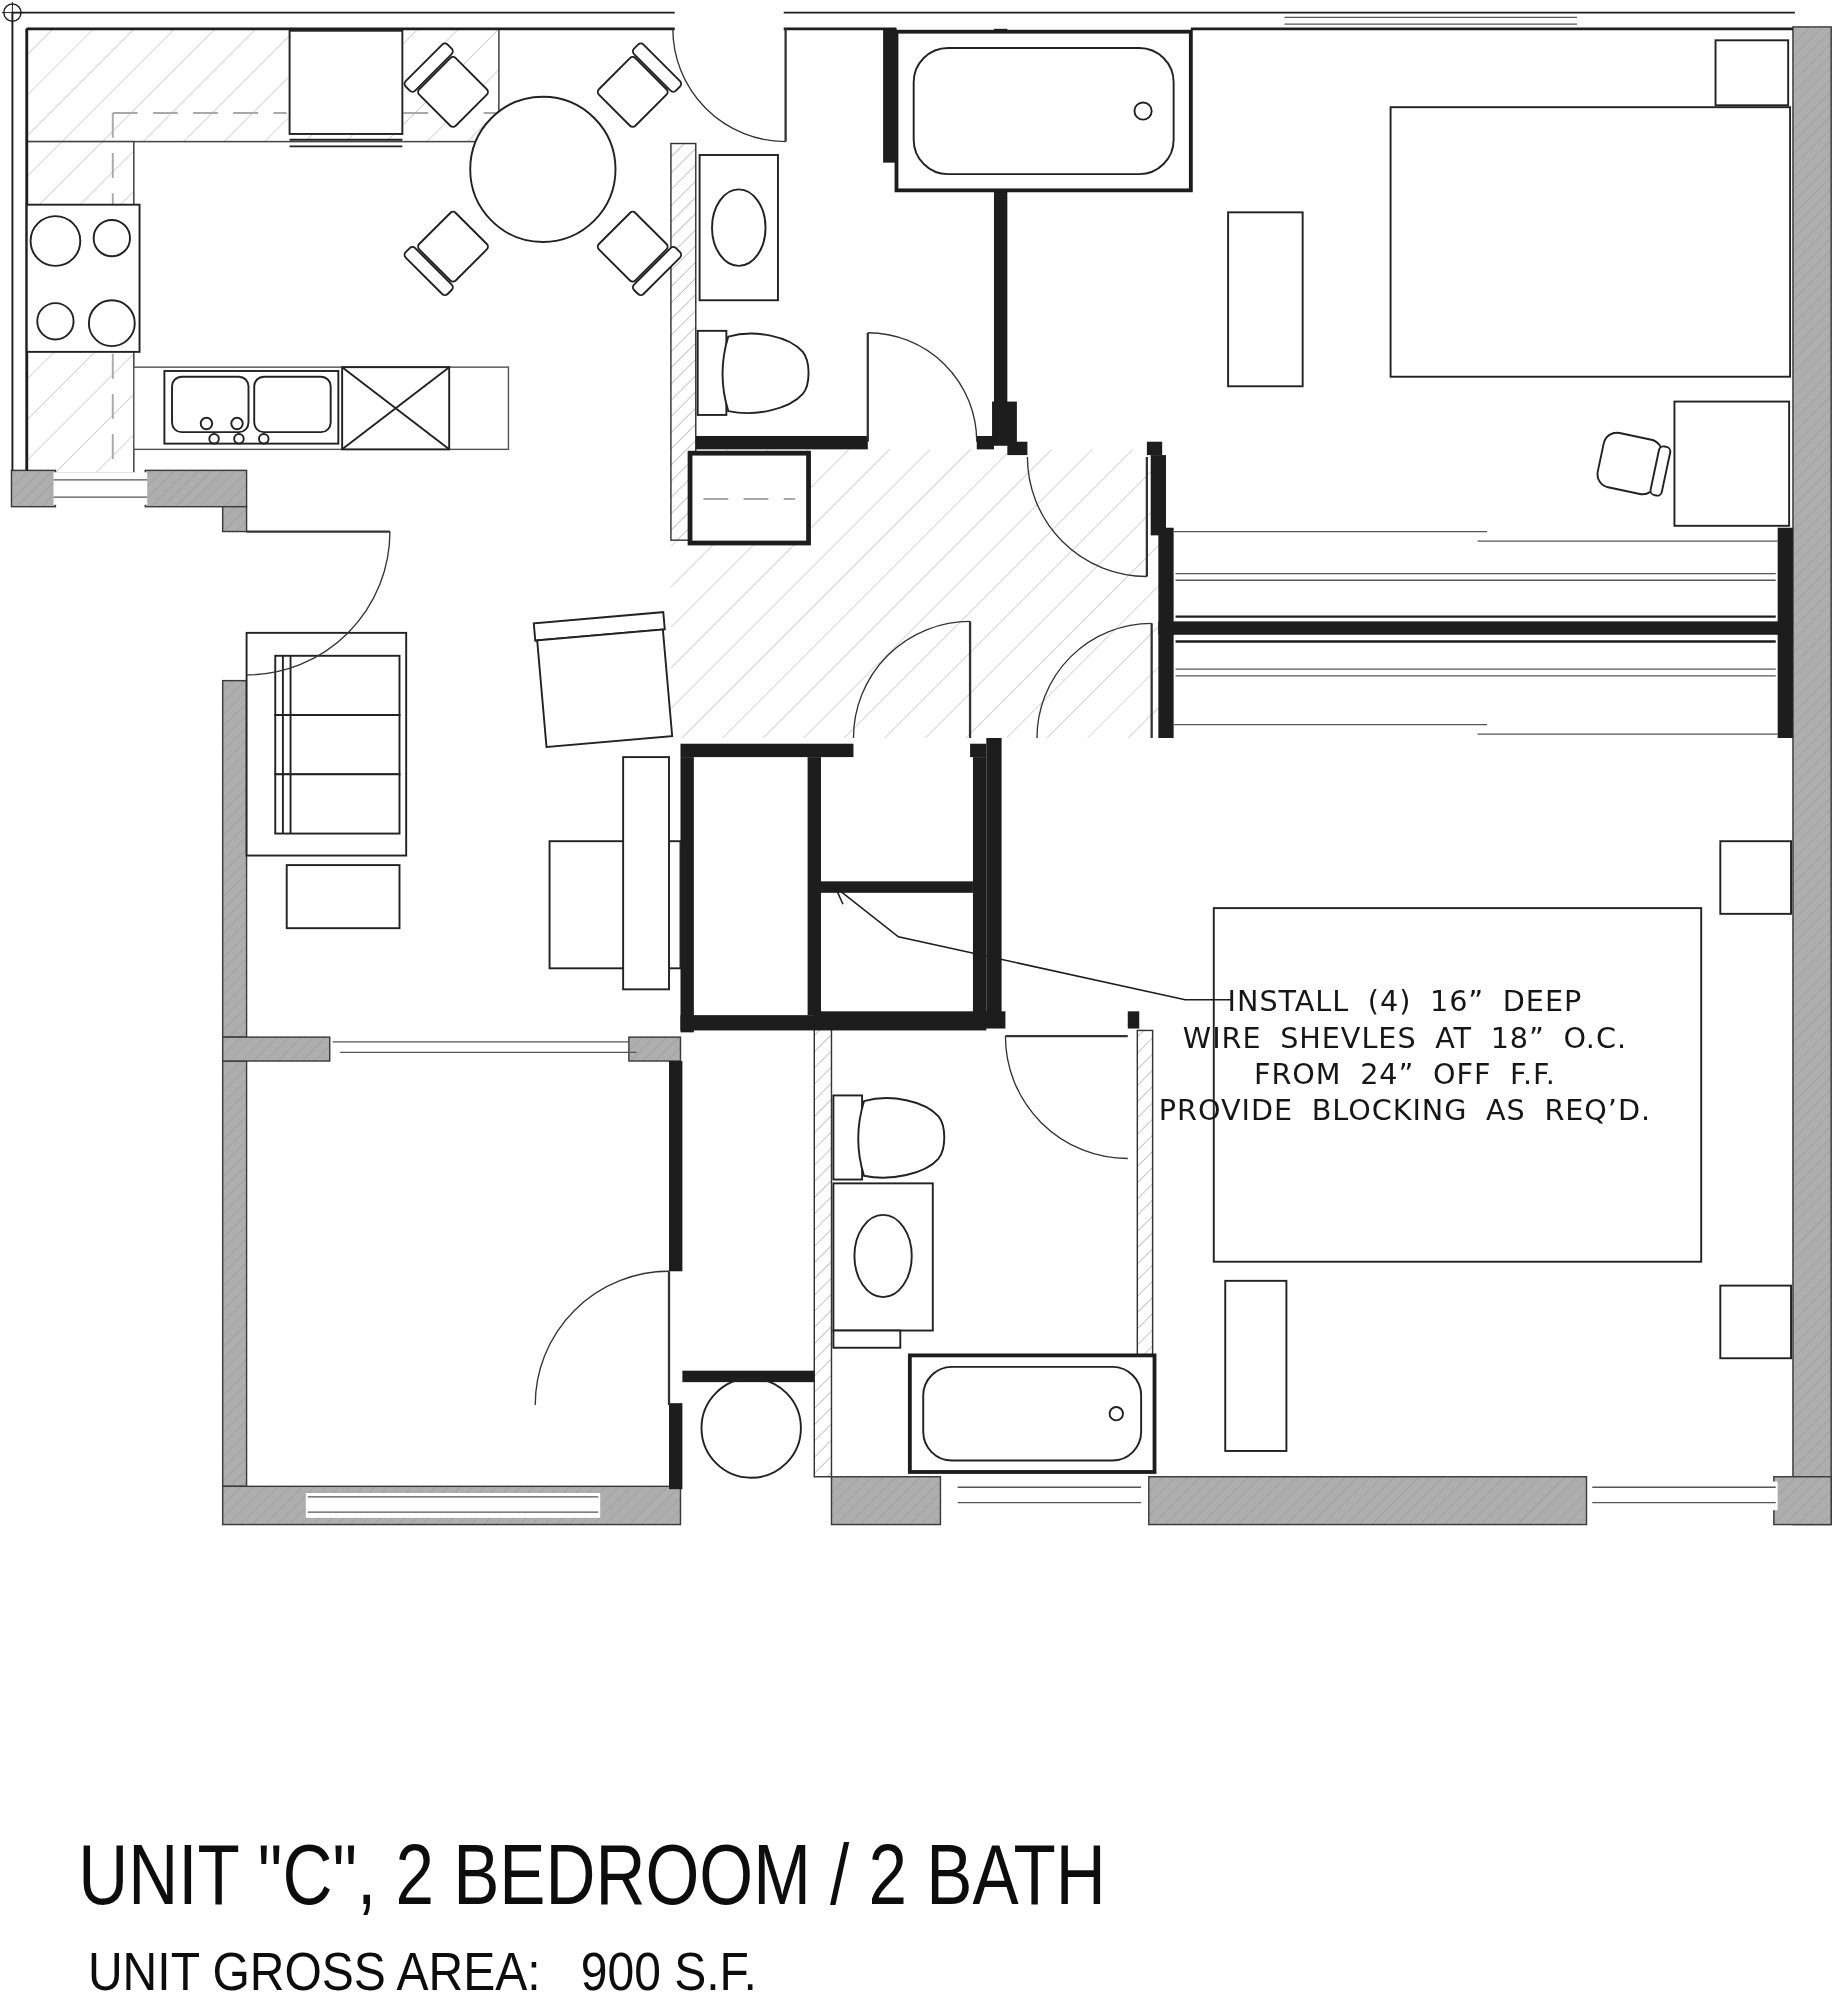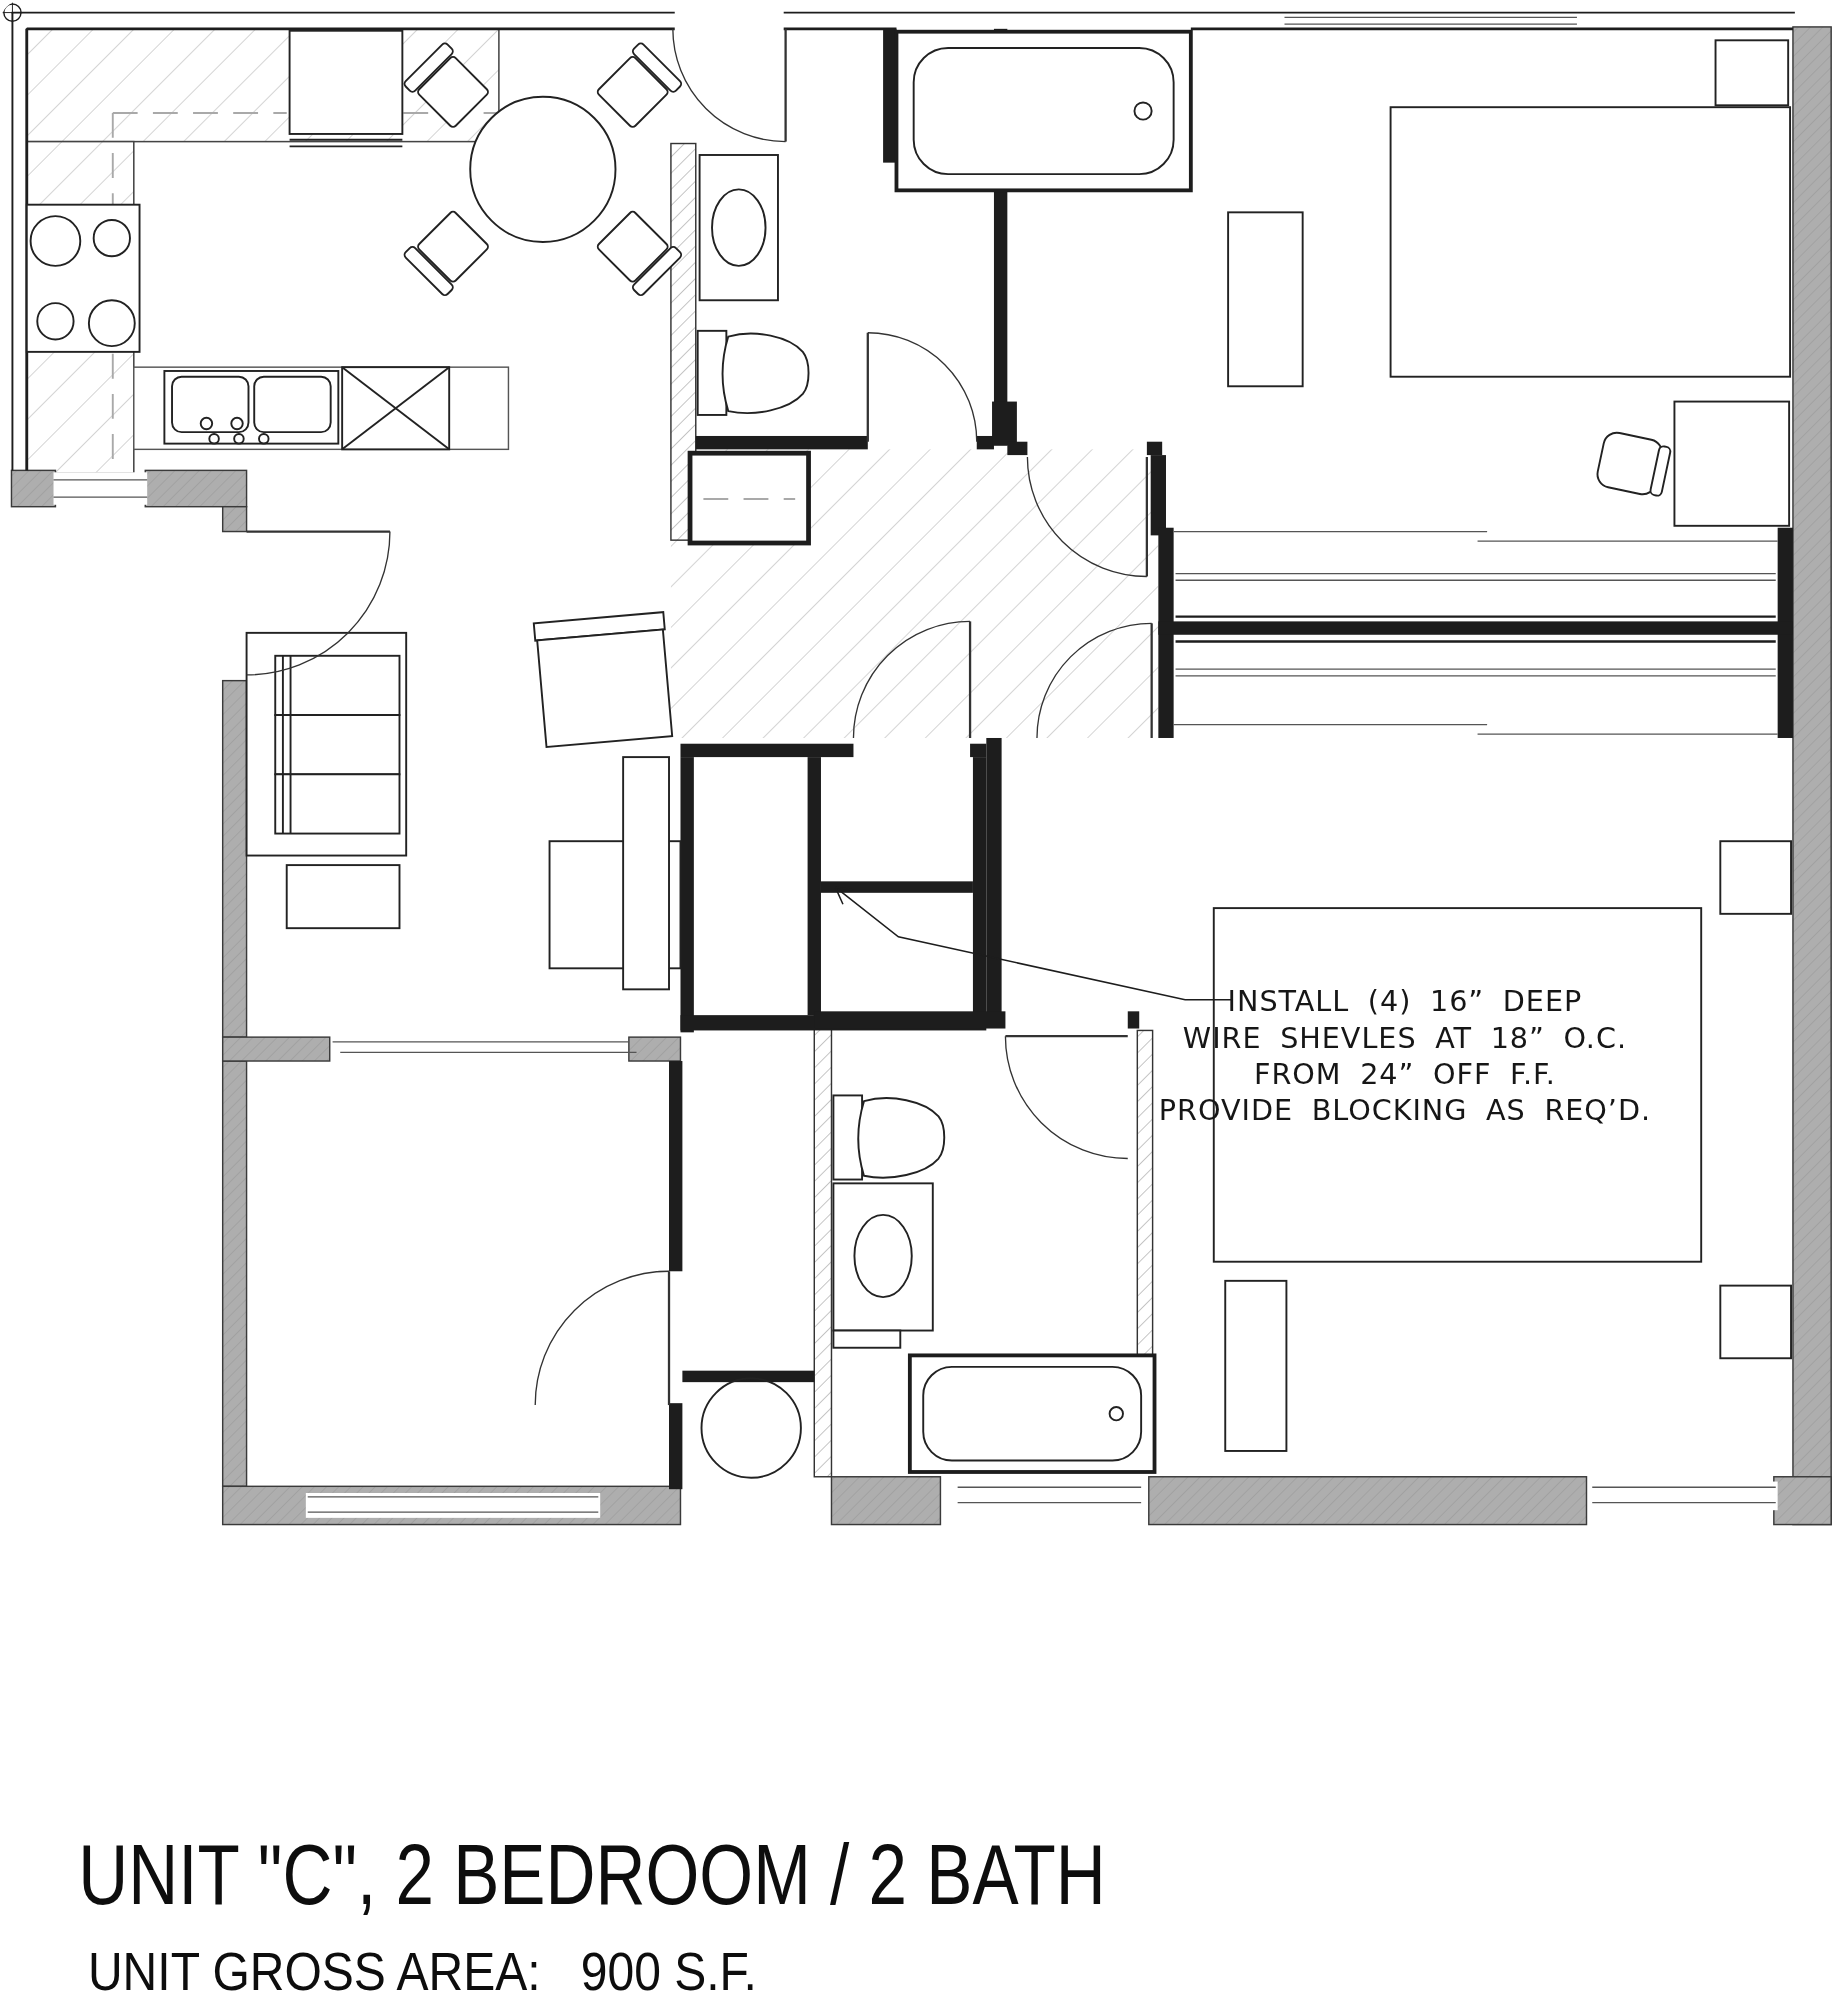--- a/index.html
+++ b/index.html
@@ -1,17 +1,17 @@
 <!DOCTYPE html>
 <html><head>
 <meta charset="utf-8">
 <style>
   html,body{margin:0;padding:0;background:#ffffff;}
   #page{position:relative;width:1835px;height:2015px;background:#fff;overflow:hidden;
-        font-family:"Liberation Sans",sans-serif;border-radius:23px;}
+        font-family:"Liberation Sans",sans-serif;}
   svg{position:absolute;left:0;top:0;}
   .t-anno{font-family:"DejaVu Sans",sans-serif;font-size:30px;fill:#161616;
           letter-spacing:1px;word-spacing:9px;}
   .t-title{font-family:"Liberation Sans",sans-serif;font-size:90px;fill:#0d0d0d;}
   .t-sub{font-family:"Liberation Sans",sans-serif;font-size:56px;fill:#0d0d0d;}
   .w{stroke:#1d1d1d;fill:none;}
   .thin{stroke:#555;fill:none;stroke-width:1.4;}
   .fur{stroke:#222;fill:#ffffff;stroke-width:2;}
   .furln{stroke:#222;fill:none;stroke-width:2;}
   .dash{stroke:#a9a9a9;stroke-width:2;fill:none;stroke-dasharray:26 16;}

